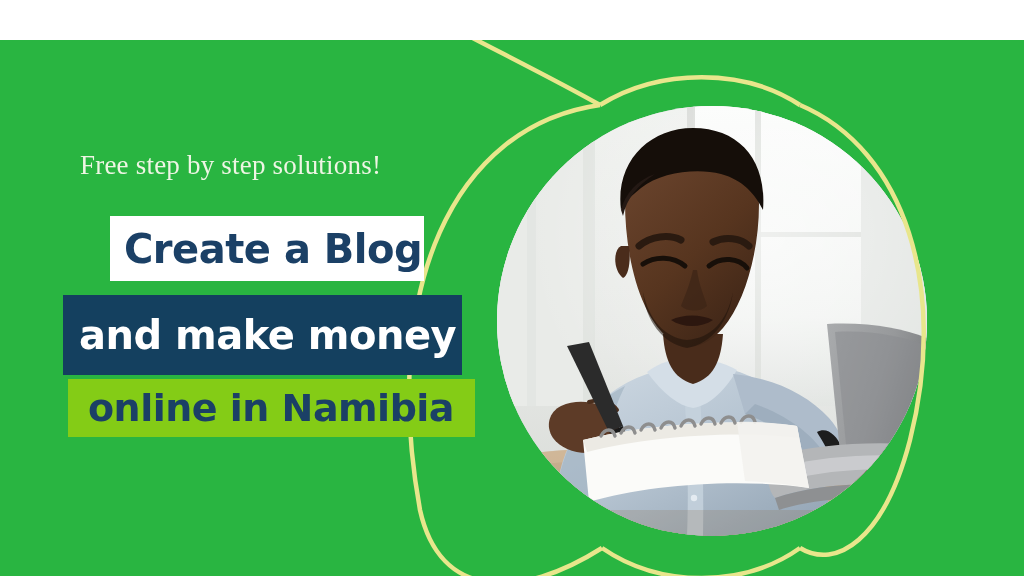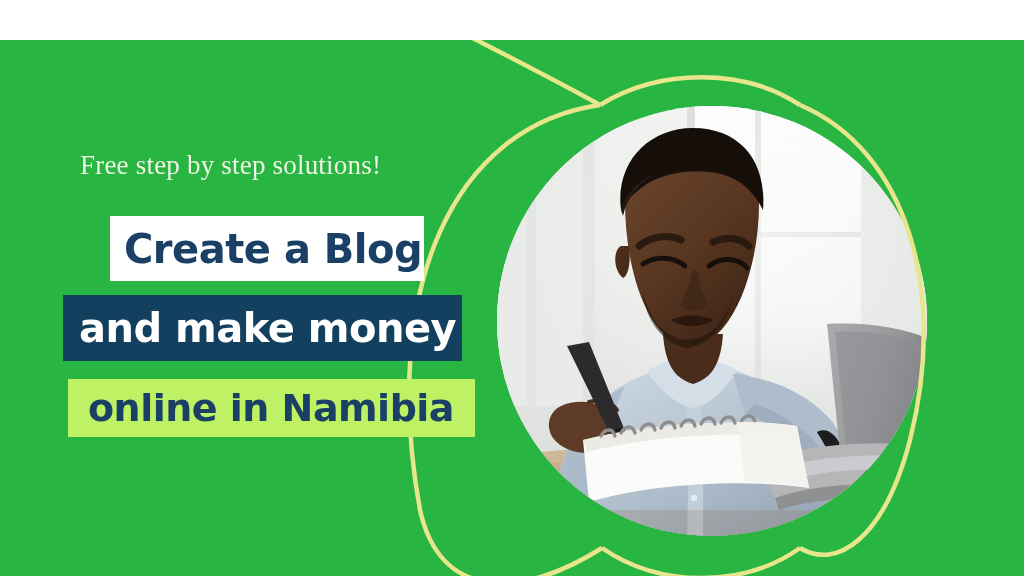--- a/index.html
+++ b/index.html
@@ -81,34 +81,34 @@
     color: #1b4066;
     font-size: 40px;
     padding-left: 14px;
     box-sizing: border-box;
   }
 
   .line-2 {
     left: 63px;
     top: 255px;
     width: 399px;
-    height: 66px;
+    height: 80px;
     background: #14405f;
     color: #ffffff;
     font-size: 40px;
     padding-left: 16px;
     box-sizing: border-box;
   }
 
   .line-3 {
     left: 68px;
     top: 339px;
     width: 407px;
     height: 58px;
-    background: #bef264;
+    background: #84cc16;
     color: #1b4066;
     font-size: 38px;
     padding-left: 20px;
     box-sizing: border-box;
   }
 </style>
 </head>
 <body>
 
 <div id="canvas">

